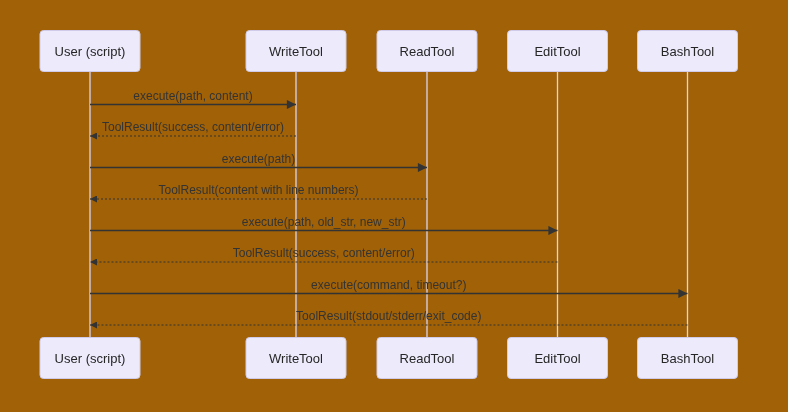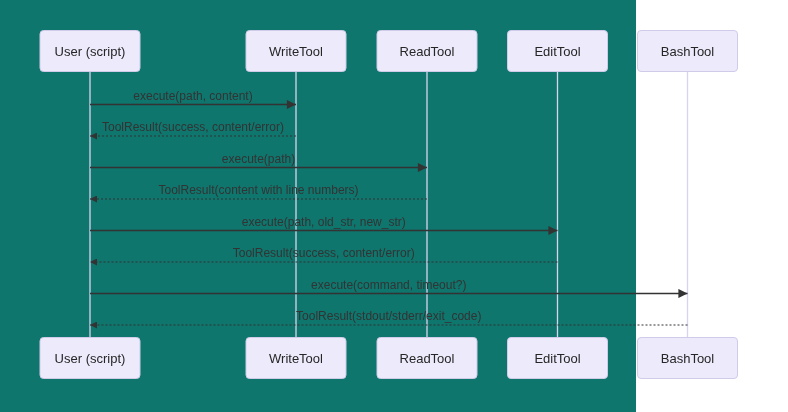--- a/index.html
+++ b/index.html
@@ -2,23 +2,23 @@
 <html><head>
 <meta charset="utf-8">
 <style>
   html, body {
     margin: 0;
     padding: 0;
     background: #ffffff;
   }
   .canvas {
     position: relative;
-    width: 636px;
+    width: 788px;
     height: 412px;
-    background: #0f766e;
+    background: #a16207;
     font-family: "Liberation Sans", sans-serif;
   }
   svg { display: block; }
   .actor-box {
     stroke-width: 1;
   }
   .actor-label {
     font-family: "Liberation Sans", sans-serif;
     font-size: 13px;
     text-anchor: middle;

